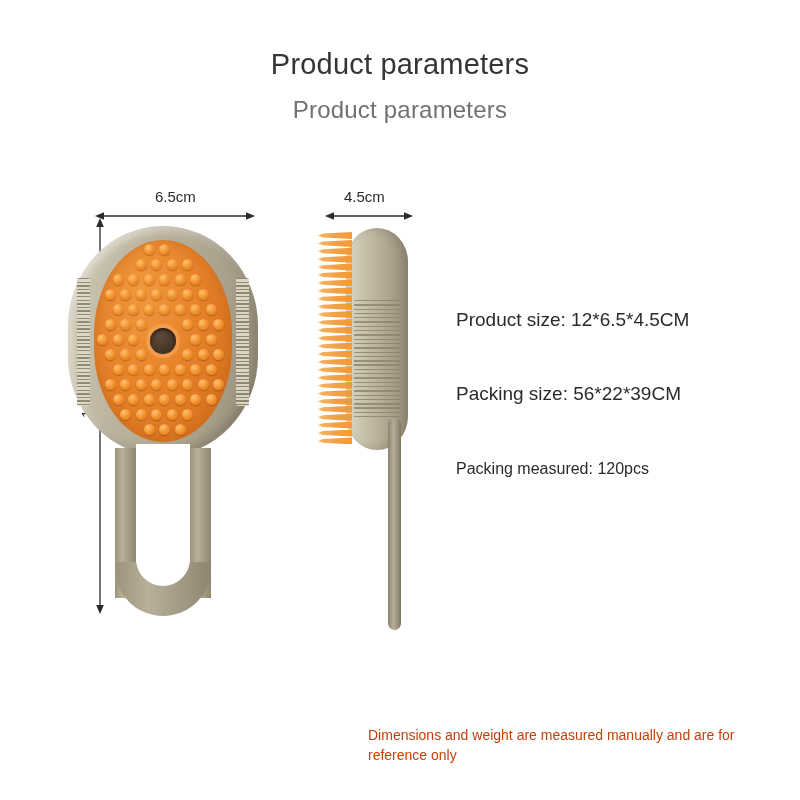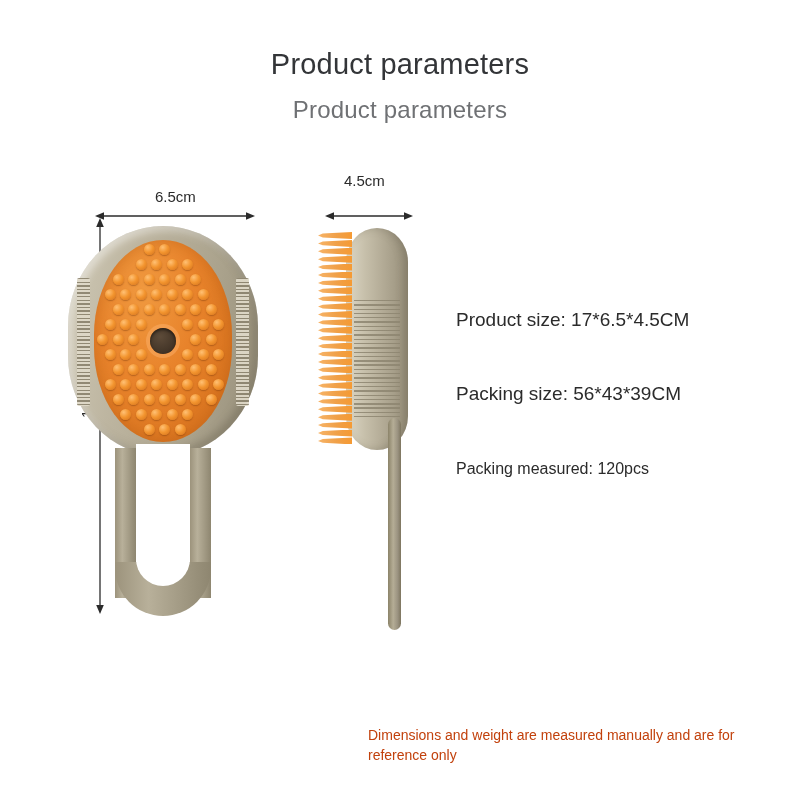--- a/index.html
+++ b/index.html
@@ -247,21 +247,21 @@
   <div class="title-main">Product parameters</div>
   <div class="title-sub">Product parameters</div>
 
   <div class="dim-label" style="left:155px; top:188px;">6.5cm</div>
   <svg class="arrow-svg" style="left:95px; top:210px;" width="160" height="12">
     <line x1="4" y1="6" x2="156" y2="6" stroke="#2b2b2b" stroke-width="1.3"></line>
     <polygon points="0,6 9,2.2 9,9.8" fill="#2b2b2b"></polygon>
     <polygon points="160,6 151,2.2 151,9.8" fill="#2b2b2b"></polygon>
   </svg>
 
-  <div class="dim-label" style="left:344px; top:172px;">4.5cm</div>
+  <div class="dim-label" style="left:344px; top:188px;">4.5cm</div>
   <svg class="arrow-svg" style="left:325px; top:210px;" width="88" height="12">
     <line x1="4" y1="6" x2="84" y2="6" stroke="#2b2b2b" stroke-width="1.3"></line>
     <polygon points="0,6 9,2.2 9,9.8" fill="#2b2b2b"></polygon>
     <polygon points="88,6 79,2.2 79,9.8" fill="#2b2b2b"></polygon>
   </svg>
 
   <div class="dim-label-vert" style="left:78px; top:418px;">12cm</div>
   <svg class="arrow-svg" style="left:94px; top:218px;" width="12" height="396">
     <line x1="6" y1="4" x2="6" y2="392" stroke="#2b2b2b" stroke-width="1.3"></line>
     <polygon points="6,0 2.2,9 9.8,9" fill="#2b2b2b"></polygon>
@@ -385,19 +385,19 @@
         <div class="bristle" style="top: 165.9px;"></div>
         <div class="bristle" style="top: 173.8px;"></div>
         <div class="bristle" style="top: 181.7px;"></div>
         <div class="bristle" style="top: 189.6px;"></div>
         <div class="bristle" style="top: 197.5px;"></div>
         <div class="bristle" style="top: 205.4px;"></div>
       </div>
     <div class="side-handle"></div>
   </div>
 
-  <div class="spec-line spec-1">Product size: 17*6.5*4.5CM</div>
-  <div class="spec-line spec-2">Packing size: 56*43*39CM</div>
+  <div class="spec-line spec-1">Product size: 12*6.5*4.5CM</div>
+  <div class="spec-line spec-2">Packing size: 56*22*39CM</div>
   <div class="spec-line spec-3">Packing measured: 120pcs</div>
 
   <div class="footer-note">Dimensions and weight are measured manually and are for reference only</div>
 
 </div>
 
 </body></html>

